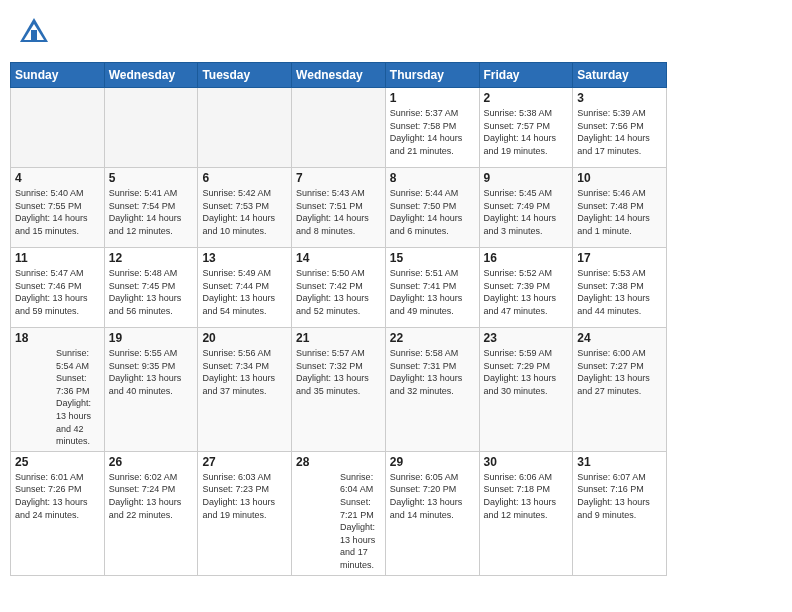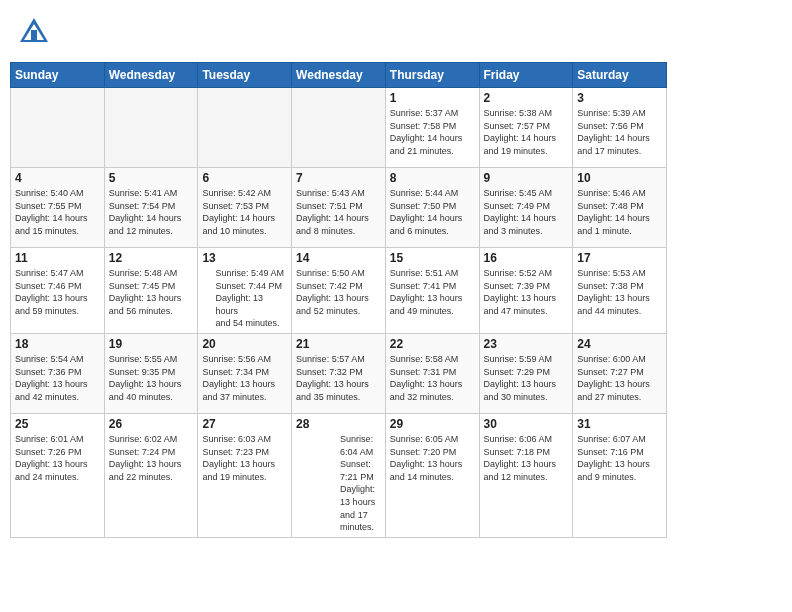--- a/index.html
+++ b/index.html
@@ -224,21 +224,21 @@
           </td>
           <td>
             <span class="day-number">12</span>
             <div class="day-info" style="white-space: pre-line;">Sunrise: 5:48 AM
 Sunset: 7:45 PM
 Daylight: 13 hours
 and 56 minutes.</div>
           </td>
           <td>
             <span class="day-number">13</span>
-            <div class="day-info" style="white-space: pre-line; margin-left: 13px;">Sunrise: 5:49 AM
+            <div class="day-info" style="white-space: pre-line;">Sunrise: 5:49 AM
 Sunset: 7:44 PM
 Daylight: 13 hours
 and 54 minutes.</div>
           </td>
           <td>
             <span class="day-number">14</span>
             <div class="day-info" style="white-space: pre-line;">Sunrise: 5:50 AM
 Sunset: 7:42 PM
 Daylight: 13 hours
 and 52 minutes.</div>
@@ -261,21 +261,21 @@
             <span class="day-number">17</span>
             <div class="day-info" style="white-space: pre-line;">Sunrise: 5:53 AM
 Sunset: 7:38 PM
 Daylight: 13 hours
 and 44 minutes.</div>
           </td>
         </tr>
         <tr>
           <td>
             <span class="day-number">18</span>
-            <div class="day-info" style="white-space: pre-line;">Sunrise: 5:54 AM
+            <div class="day-info" style="white-space: pre-line; margin-left: 41px;">Sunrise: 5:54 AM
 Sunset: 7:36 PM
 Daylight: 13 hours
 and 42 minutes.</div>
           </td>
           <td>
             <span class="day-number">19</span>
             <div class="day-info" style="white-space: pre-line;">Sunrise: 5:55 AM
 Sunset: 9:35 PM
 Daylight: 13 hours
 and 40 minutes.</div>

